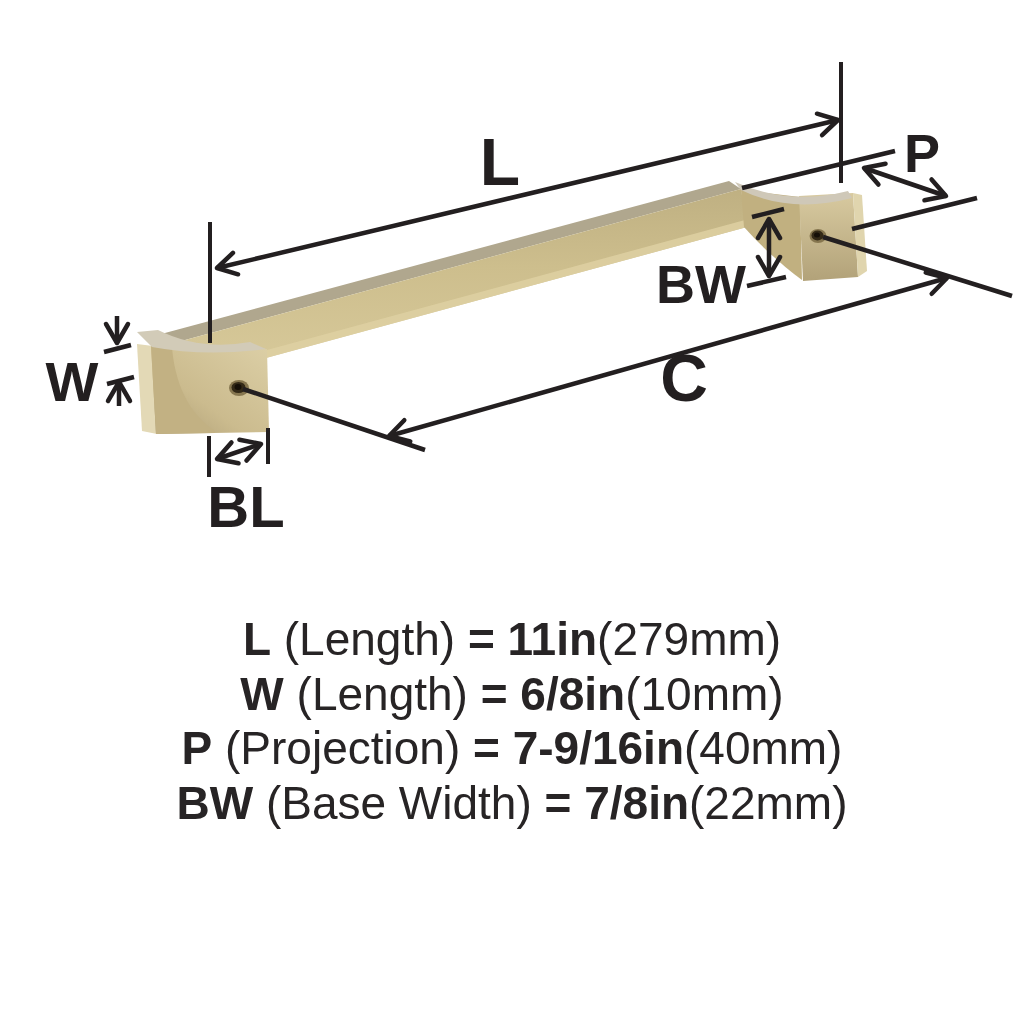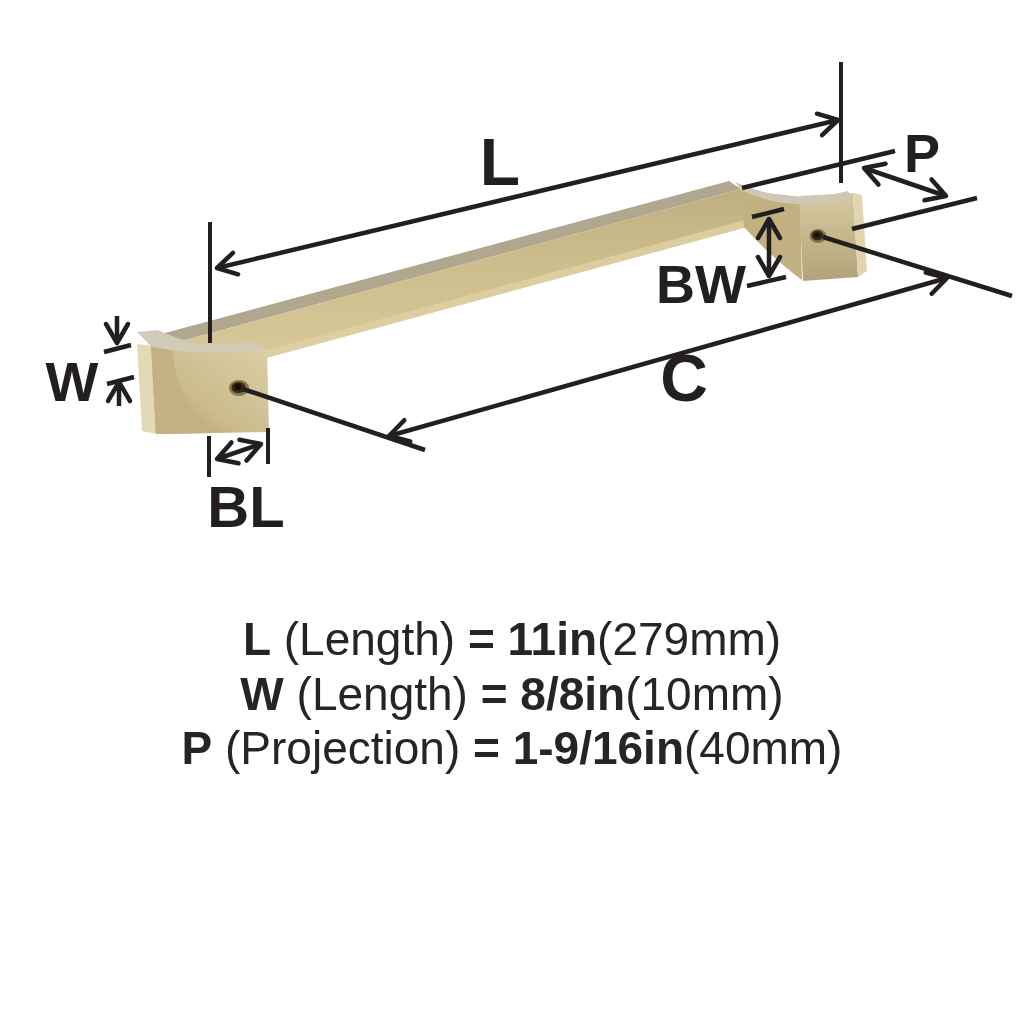--- a/index.html
+++ b/index.html
@@ -112,21 +112,27 @@
   <div class="spec-line">
     <span class="b">L</span>
     <span class="r">(Length)</span>
     <span class="b">=</span>
     <span class="b">11in</span><span class="r">(279mm)</span>
   </div>
   <div class="spec-line">
     <span class="b">W</span>
     <span class="r">(Length)</span>
     <span class="b">=</span>
-    <span class="b">8/8in</span><span class="r">(10mm)</span>
+    <span class="b">6/8in</span><span class="r">(10mm)</span>
   </div>
   <div class="spec-line">
     <span class="b">P</span>
     <span class="r">(Projection)</span>
     <span class="b">=</span>
-    <span class="b">1-9/16in</span><span class="r">(40mm)</span>
+    <span class="b">7-9/16in</span><span class="r">(40mm)</span>
+  </div>
+  <div class="spec-line">
+    <span class="b">BW</span>
+    <span class="r">(Base Width)</span>
+    <span class="b">=</span>
+    <span class="b">7/8in</span><span class="r">(22mm)</span>
   </div>
 </div>
 
 </body></html>

